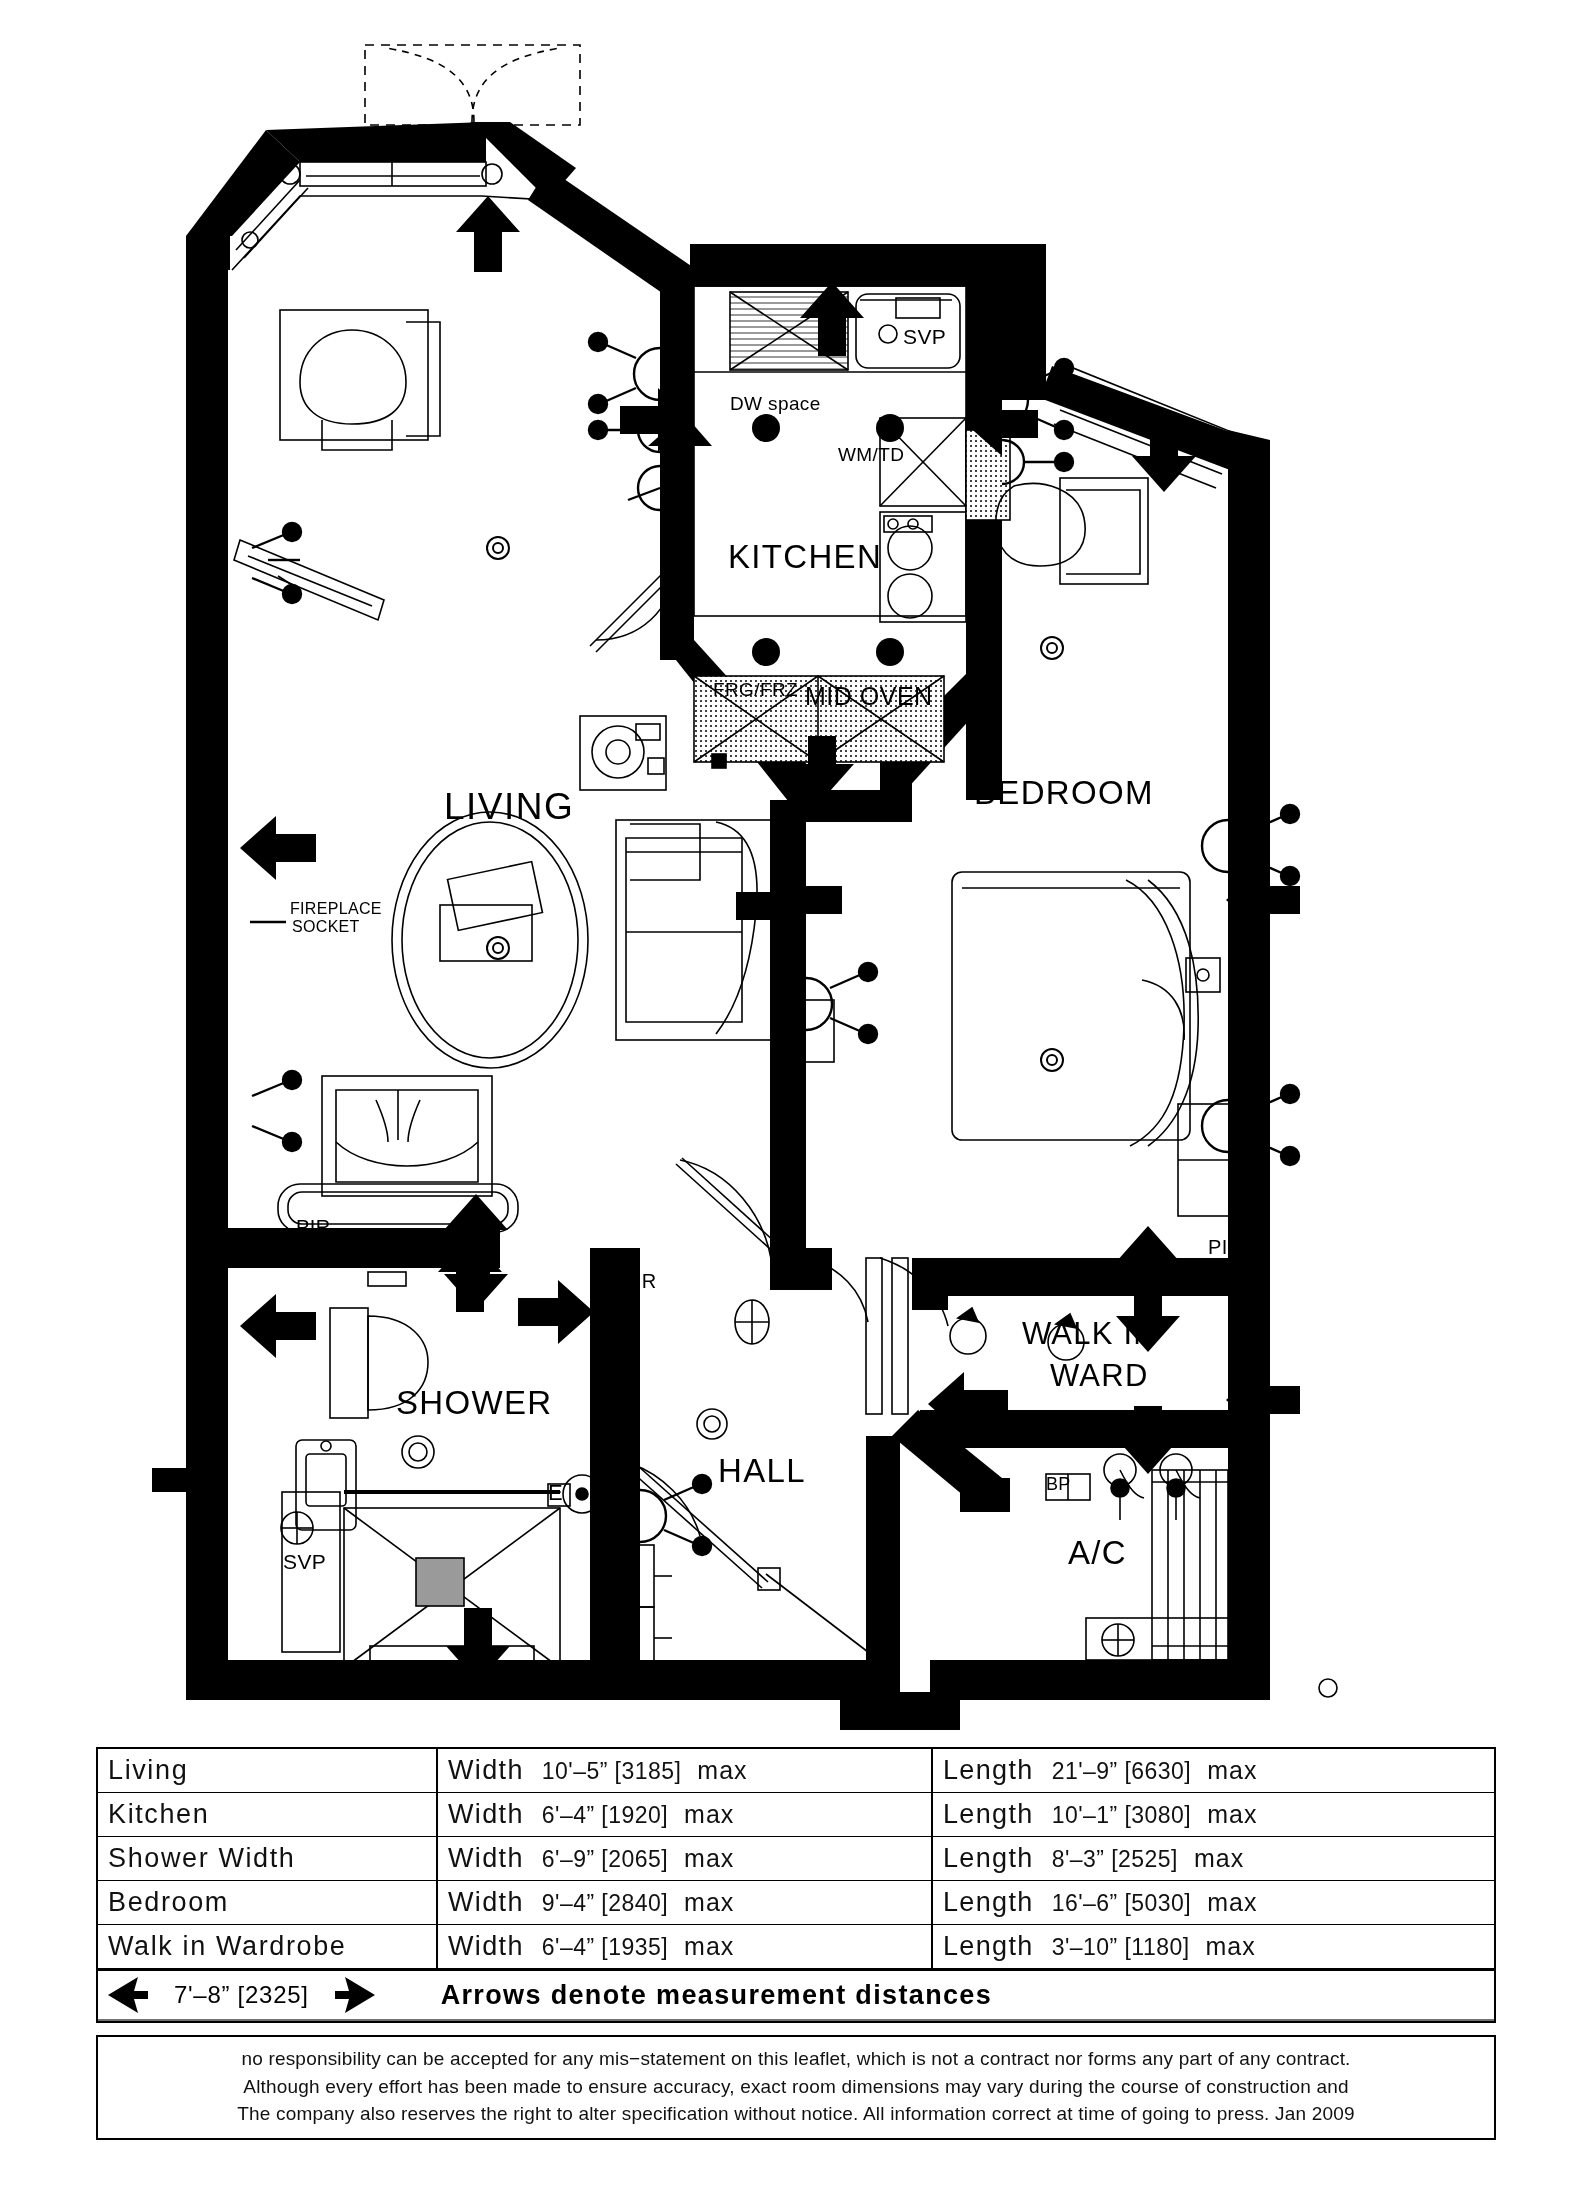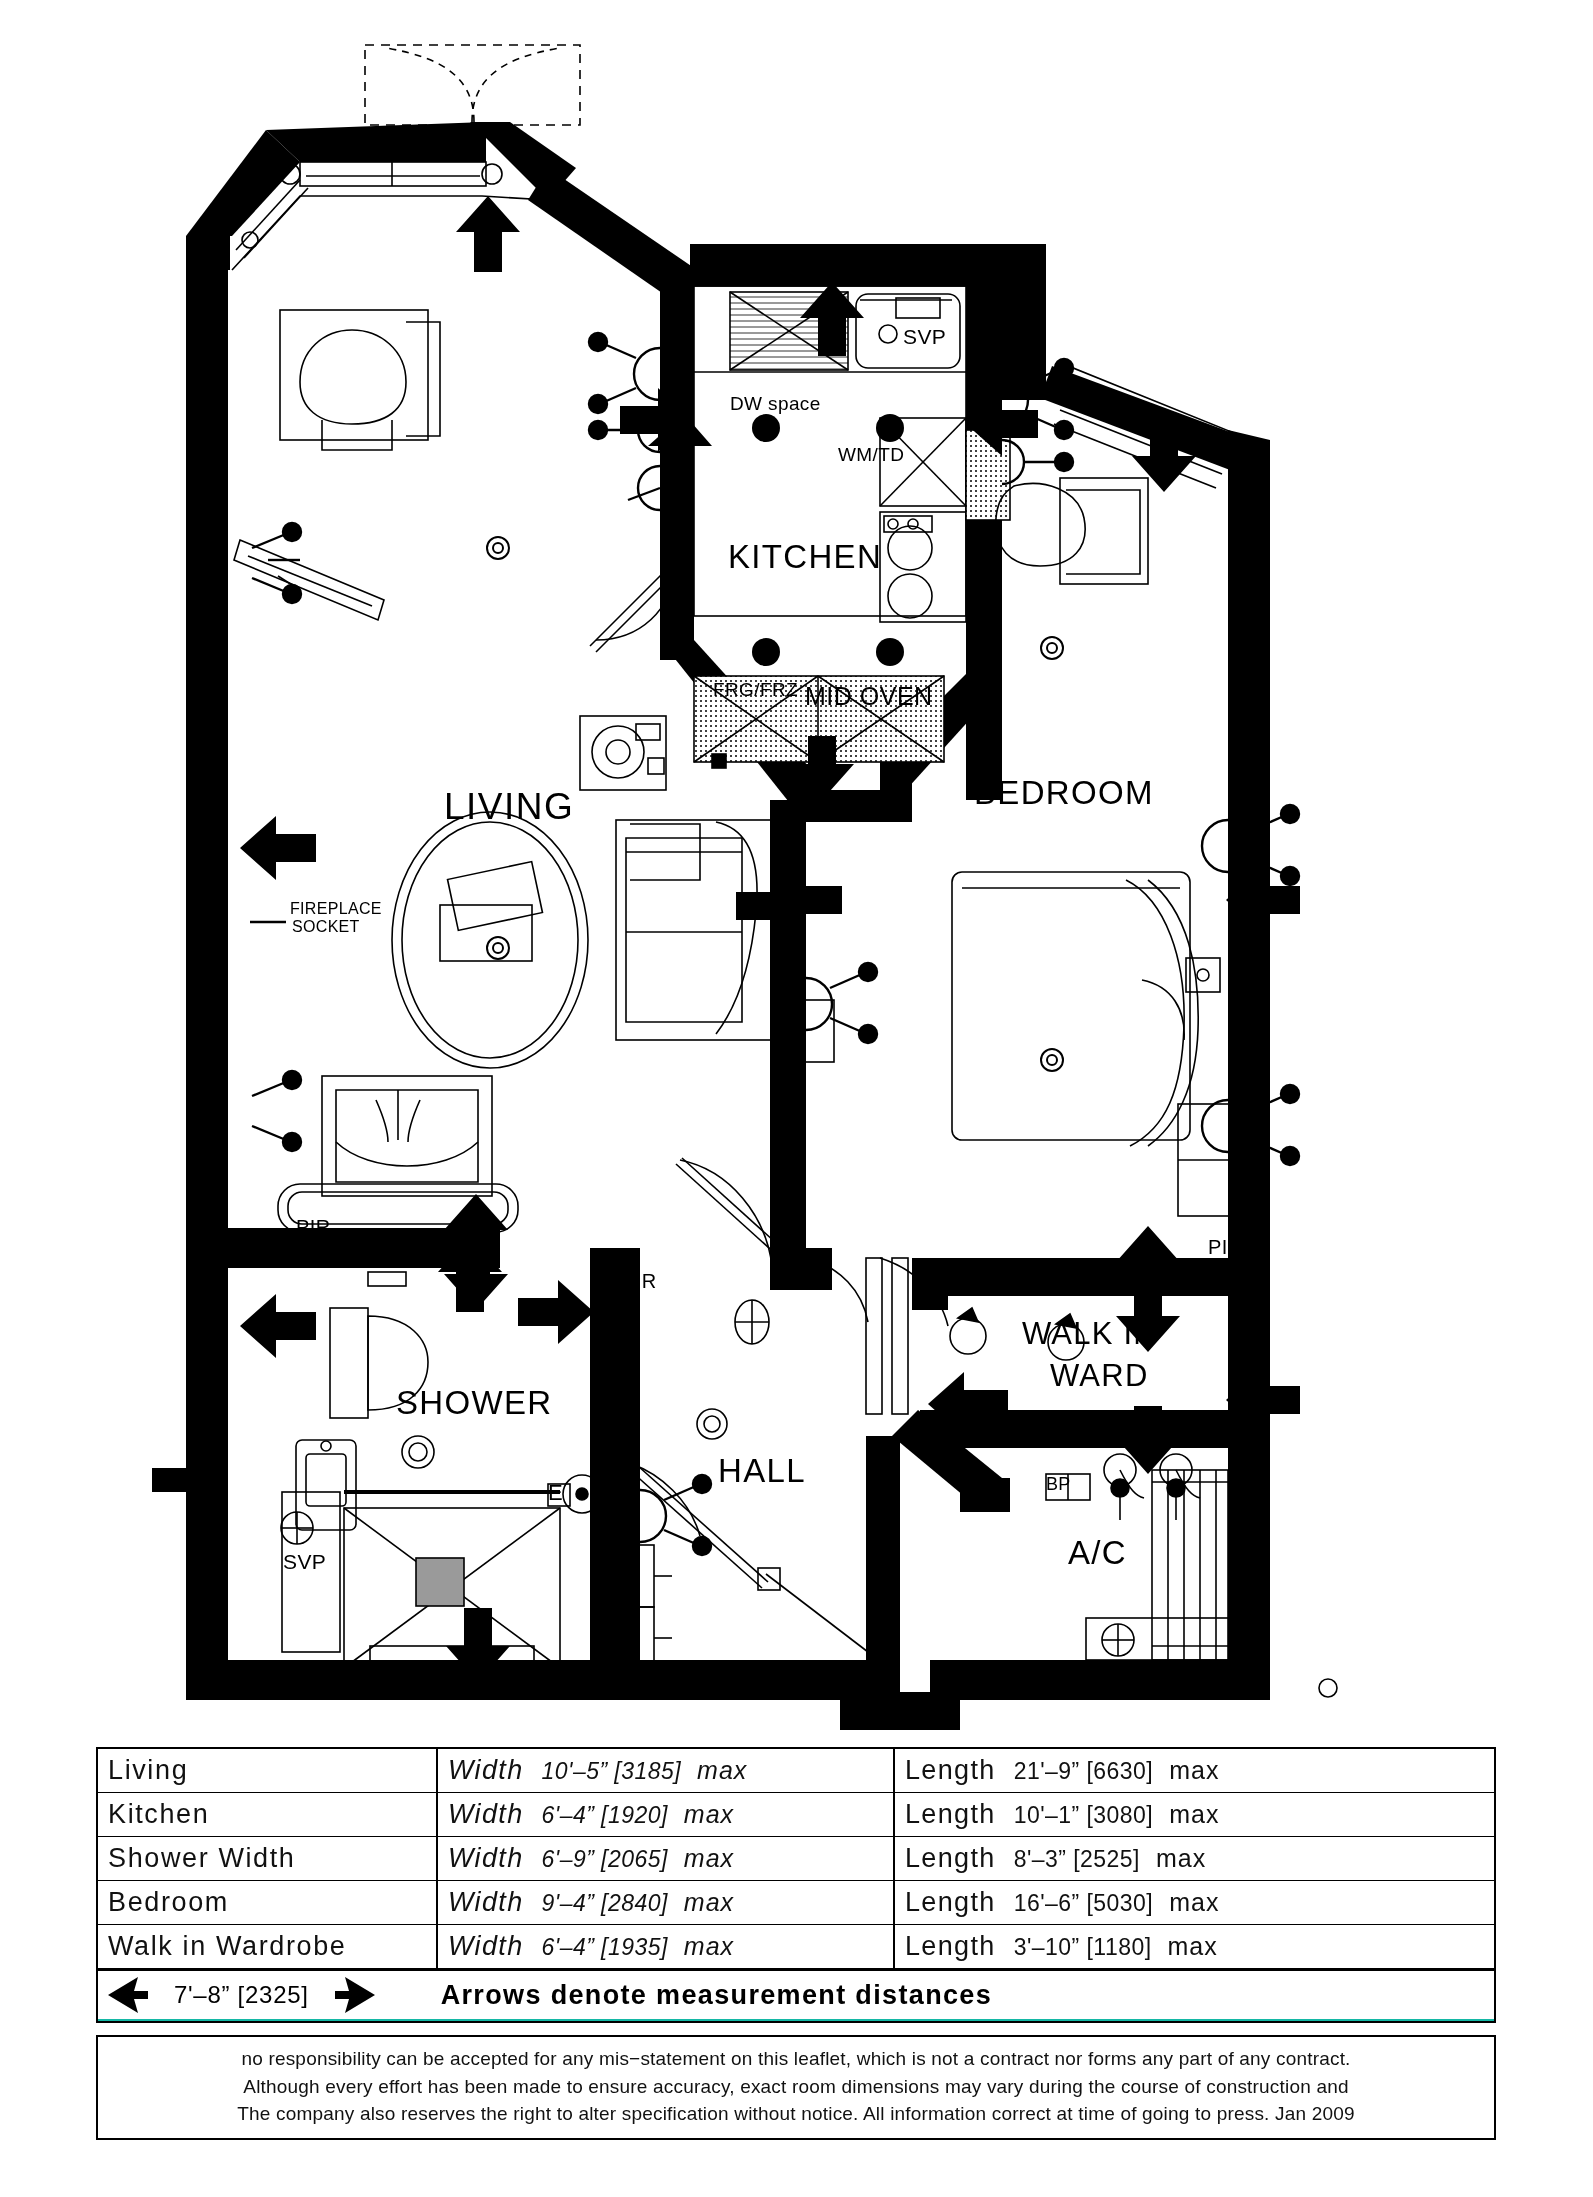--- a/index.html
+++ b/index.html
@@ -19,30 +19,30 @@
         white-space:nowrap;color:#000;letter-spacing:.02em;}
   .anno.vert{writing-mode:vertical-rl;transform:rotate(180deg);}
 
   
   #spec{position:absolute;left:96px;top:1747px;width:1400px;
         border:2px solid #000;box-sizing:border-box;background:#fff;}
   .srow{display:flex;align-items:stretch;border-bottom:1px solid #000;}
   .srow:last-child{border-bottom:none;}
   .scell{box-sizing:border-box;padding:6px 10px;display:flex;align-items:baseline;}
   .c-room{width:340px;border-right:2px solid #000;}
-  .c-width{width:457px;border-right:2px solid #000;font-style:italic;}
+  .c-width{width:495px;border-right:2px solid #000;}
   .c-length{flex:1;}
   .rm-name{font-size:27px;letter-spacing:.06em;color:#111;}
   .dim-key{font-size:27px;letter-spacing:.05em;color:#111;margin-right:18px;}
   .dim-val{font-size:23px;letter-spacing:.02em;color:#111;margin-right:16px;}
   .dim-max{font-size:25px;letter-spacing:.04em;color:#111;}
 
   
   #legend{display:flex;align-items:center;border-top:2px solid #000;
-          border-bottom:2px solid #14b8a6;padding:4px 0;background:#fff;}
+          border-bottom:2px solid #737373;padding:4px 0;background:#fff;}
   .lg-arrow{width:58px;display:flex;justify-content:center;align-items:center;}
   .lg-dim{font-size:24px;letter-spacing:.03em;padding:0 18px;}
   .lg-text{font-size:27px;letter-spacing:.05em;padding-left:56px;font-weight:bold;}
 
   
   #disclaimer{position:absolute;left:96px;top:2035px;width:1400px;
               border:2px solid #000;box-sizing:border-box;background:#fff;
               padding:8px 14px 10px 14px;text-align:center;}
   #disclaimer p{margin:0;font-size:19px;line-height:1.45;letter-spacing:.01em;color:#111;}
 </style>

